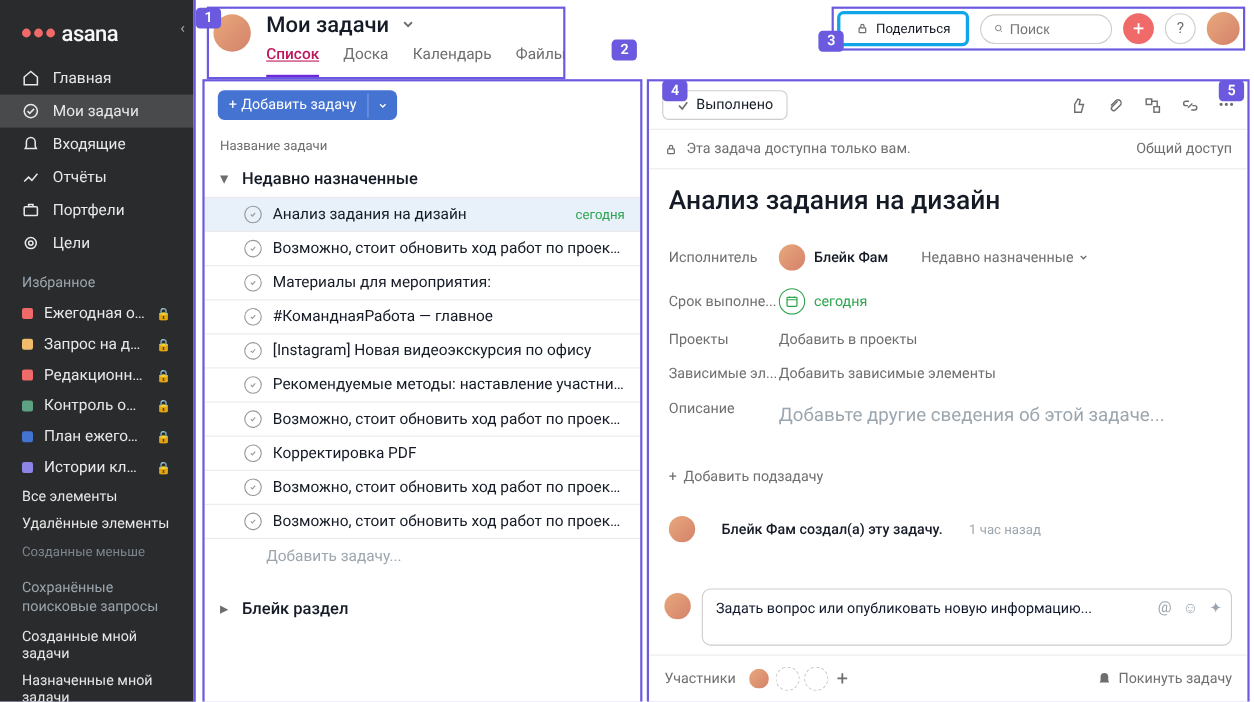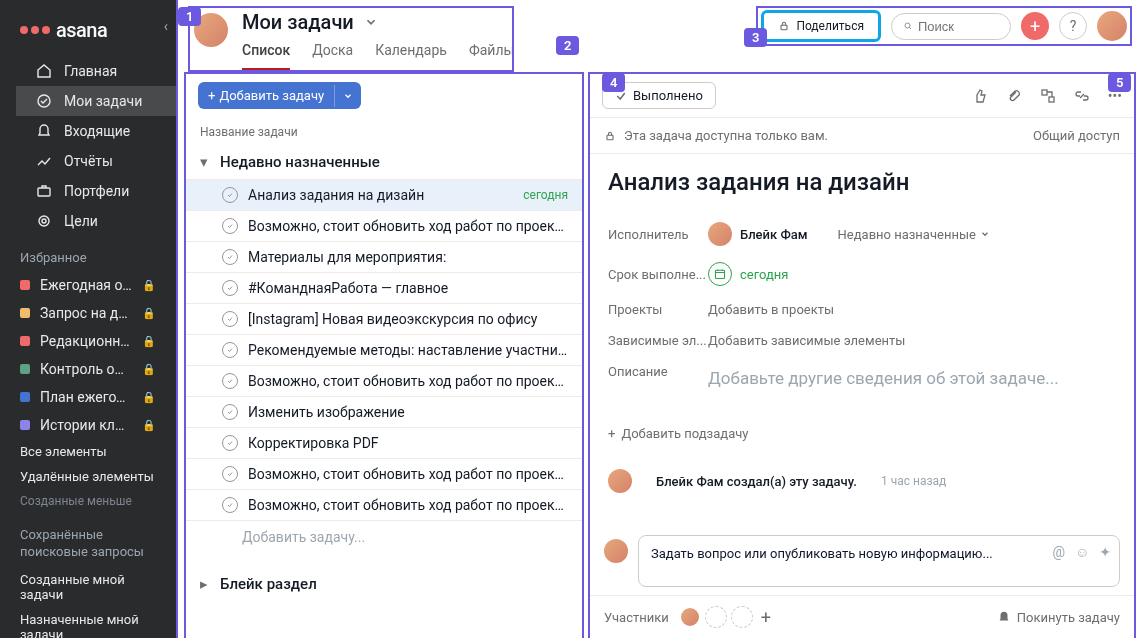--- a/index.html
+++ b/index.html
@@ -8,21 +8,21 @@
 
 
 .sidebar { width: 176px; background: #2a2b2d; color: #f6f8f9; display: flex; flex-direction: column; padding-top: 10px; position: relative; outline: 2px solid #6b5ae0; }
 .sidebar-logo { display: flex; align-items: center; padding: 8px 20px 14px; }
 .asana-logo { display: flex; align-items: center; gap: 6px; }
 .logo-dots { display: flex; gap: 3px; }
 .dot { width: 8px; height: 8px; background: #f06a6a; border-radius: 50%; }
 .dot2 { background: #f06a6a; }
 .logo-text { font-size: 20px; font-weight: 500; letter-spacing: -0.5px; }
 .collapse-chevron { position: absolute; right: 8px; top: 18px; color: #aaa; font-size: 14px; cursor: pointer; }
-.nav-item { display: flex; align-items: center; gap: 12px; padding: 7px 20px; font-size: 14px; cursor: pointer; color: #e8e8e8; margin-left: 16px; }
+.nav-item { display: flex; align-items: center; gap: 12px; padding: 7px 20px; font-size: 14px; cursor: pointer; color: #e8e8e8; }
 .nav-item.active { background: rgba(255,255,255,0.15); }
 .nav-icon { width: 16px; height: 16px; flex-shrink: 0; display: flex; align-items: center; justify-content: center; }
 .sidebar-section-title { padding: 14px 20px 6px; font-size: 13px; color: #9ca6af; }
 .fav-item { display: flex; align-items: center; padding: 6px 20px; font-size: 14px; cursor: pointer; gap: 10px; }
 .fav-dot { width: 10px; height: 10px; border-radius: 2px; flex-shrink: 0; }
 .fav-label { flex: 1; white-space: nowrap; overflow: hidden; text-overflow: ellipsis; color: #e8e8e8; }
 .fav-lock { color: #888; font-size: 11px; }
 .sidebar-link { padding: 5px 20px; font-size: 13px; cursor: pointer; color: #e8e8e8; }
 .sidebar-faint { padding: 5px 20px; font-size: 12px; color: #7d8590; cursor: pointer; }
 
@@ -31,21 +31,21 @@
 .header { display: flex; align-items: flex-start; padding: 8px 10px 0 14px; gap: 12px; }
 .header-left { display: flex; align-items: flex-start; gap: 14px; outline: 2px solid #6b5ae0; padding: 2px 4px 0; width: 322px; }
 .avatar { width: 34px; height: 34px; border-radius: 50%; background: linear-gradient(135deg,#e8a87c,#d4826a); flex-shrink: 0; margin-top: 3px; }
 .avatar-sm { width: 24px; height: 24px; border-radius: 50%; background: linear-gradient(135deg,#e8a87c,#d4826a); }
 .avatar-xs { width: 22px; height: 22px; border-radius: 50%; background: linear-gradient(135deg,#e8a87c,#d4826a); border: 2px solid #fff; }
 .avatar-empty { width: 22px; height: 22px; border-radius: 50%; border: 1px dashed #ccc; }
 .title-block { flex: 1; }
 .page-title { font-size: 20px; font-weight: 500; display: flex; align-items: center; gap: 10px; padding-bottom: 2px; }
 .tabs { display: flex; gap: 22px; font-size: 14px; padding-top: 2px; }
 .tab { padding: 4px 0 10px; cursor: pointer; color: #6d6e6f; }
-.tab.active { color: #404040; border-bottom: 2px solid #b91c1c; font-weight: 500; }
+.tab.active { color: #be185d; border-bottom: 2px solid #6d28d9; font-weight: 500; text-decoration: underline; }
 .header-right { margin-left: auto; display: flex; align-items: center; gap: 10px; outline: 2px solid #6b5ae0; padding: 2px 3px; }
 .share-btn { display: flex; align-items: center; gap: 6px; padding: 6px 14px; border: 3px solid #0ea5e9; border-radius: 6px; font-size: 12px; cursor: pointer; background: #fff; }
 .search-box { display: flex; align-items: center; gap: 6px; border: 1px solid #cfcbcb; border-radius: 16px; padding: 5px 12px; width: 120px; }
 .search-box input { border: none; outline: none; font-size: 13px; width: 80px; }
 .add-circle { width: 28px; height: 28px; border-radius: 50%; background: #f06a6a; color: #fff; display: flex; align-items: center; justify-content: center; font-size: 18px; cursor: pointer; }
 .help-circle { width: 28px; height: 28px; border-radius: 50%; border: 1px solid #cfcbcb; display: flex; align-items: center; justify-content: center; cursor: pointer; font-size: 14px; color: #6d6e6f; }
 .user-avatar { width: 30px; height: 30px; border-radius: 50%; background: linear-gradient(135deg,#e8a87c,#d4826a); cursor: pointer; }
 
 
 .body-split { display: flex; flex: 1; overflow: hidden; gap: 8px; padding: 4px 6px 0 10px; }
@@ -338,28 +338,20 @@
                 </svg>
               </span>
               <span class="task-title">Возможно, стоит обновить ход работ по проекту</span>
             </div>
             <div class="task-row">
               <span class="task-check">
                 <svg viewBox="0 0 16 16" fill="none" stroke="#979797" stroke-width="2">
                   <path d="M4 8l3 3 5-6"></path>
                 </svg>
               </span>
-              <span class="task-title">Изменить изображение</span>
-            </div>
-            <div class="task-row">
-              <span class="task-check">
-                <svg viewBox="0 0 16 16" fill="none" stroke="#979797" stroke-width="2">
-                  <path d="M4 8l3 3 5-6"></path>
-                </svg>
-              </span>
               <span class="task-title">Корректировка PDF</span>
             </div>
             <div class="task-row">
               <span class="task-check">
                 <svg viewBox="0 0 16 16" fill="none" stroke="#979797" stroke-width="2">
                   <path d="M4 8l3 3 5-6"></path>
                 </svg>
               </span>
               <span class="task-title">Возможно, стоит обновить ход работ по проекту</span>
             </div>

